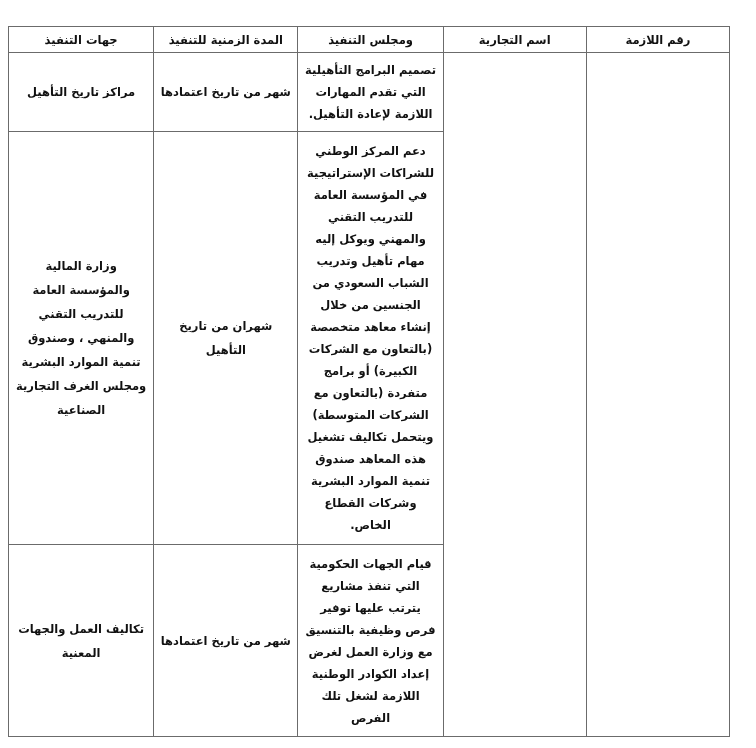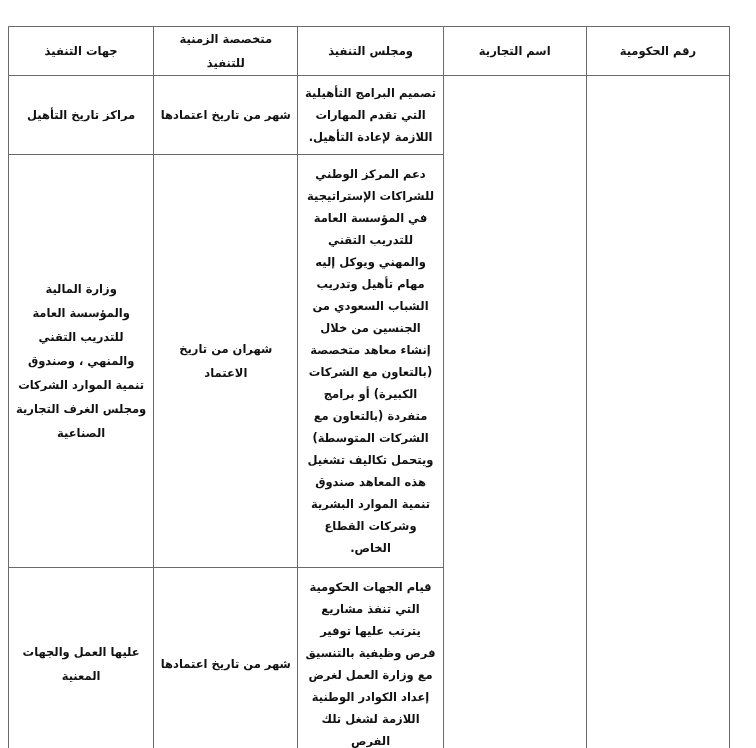--- a/index.html
+++ b/index.html
@@ -55,24 +55,24 @@
 <table class="doc-table">
   <colgroup>
     <col class="col-num">
     <col class="col-name">
     <col class="col-mech">
     <col class="col-dur">
     <col class="col-party">
   </colgroup>
   <thead>
     <tr>
-      <th>رقم الحكومية</th>
+      <th>رقم اللازمة</th>
       <th>اسم التجارية</th>
       <th>ومجلس التنفيذ</th>
-      <th>متخصصة الزمنية للتنفيذ</th>
+      <th>المدة الزمنية للتنفيذ</th>
       <th>جهات التنفيذ</th>
     </tr>
   </thead>
   <tbody>
     <tr class="row-1">
       <td rowspan="3" class="merged"></td>
       <td rowspan="3" class="merged"></td>
       <td>
         <span class="cell-text mech-text">تصميم البرامج التأهيلية التي تقدم المهارات اللازمة لإعادة التأهيل.</span>
       </td>
@@ -81,31 +81,31 @@
       </td>
       <td>
         <span class="cell-text">مراكز تاريخ التأهيل</span>
       </td>
     </tr>
     <tr class="row-2">
       <td>
         <span class="cell-text mech-text">دعم المركز الوطني للشراكات الإستراتيجية في المؤسسة العامة للتدريب التقني والمهني ويوكل إليه مهام تأهيل وتدريب الشباب السعودي من الجنسين من خلال إنشاء معاهد متخصصة (بالتعاون مع الشركات الكبيرة) أو برامج متفردة (بالتعاون مع الشركات المتوسطة) ويتحمل تكاليف تشغيل هذه المعاهد صندوق تنمية الموارد البشرية وشركات القطاع الخاص.</span>
       </td>
       <td>
-        <span class="cell-text">شهران من تاريخ الاعتماد</span>
+        <span class="cell-text">شهران من تاريخ التأهيل</span>
       </td>
       <td>
-        <span class="cell-text">وزارة المالية والمؤسسة العامة للتدريب التقني والمنهي ، وصندوق تنمية الموارد الشركات ومجلس الغرف التجارية الصناعية</span>
+        <span class="cell-text">وزارة المالية والمؤسسة العامة للتدريب التقني والمنهي ، وصندوق تنمية الموارد البشرية ومجلس الغرف التجارية الصناعية</span>
       </td>
     </tr>
     <tr class="row-3">
       <td>
         <span class="cell-text mech-text">قيام الجهات الحكومية التي تنفذ مشاريع يترتب عليها توفير فرص وظيفية بالتنسيق مع وزارة العمل لغرض إعداد الكوادر الوطنية اللازمة لشغل تلك الفرص</span>
       </td>
       <td>
         <span class="cell-text">شهر من تاريخ اعتمادها</span>
       </td>
       <td>
-        <span class="cell-text">عليها العمل والجهات المعنية</span>
+        <span class="cell-text">تكاليف العمل والجهات المعنية</span>
       </td>
     </tr>
   </tbody>
 </table>
 
 </body></html>

